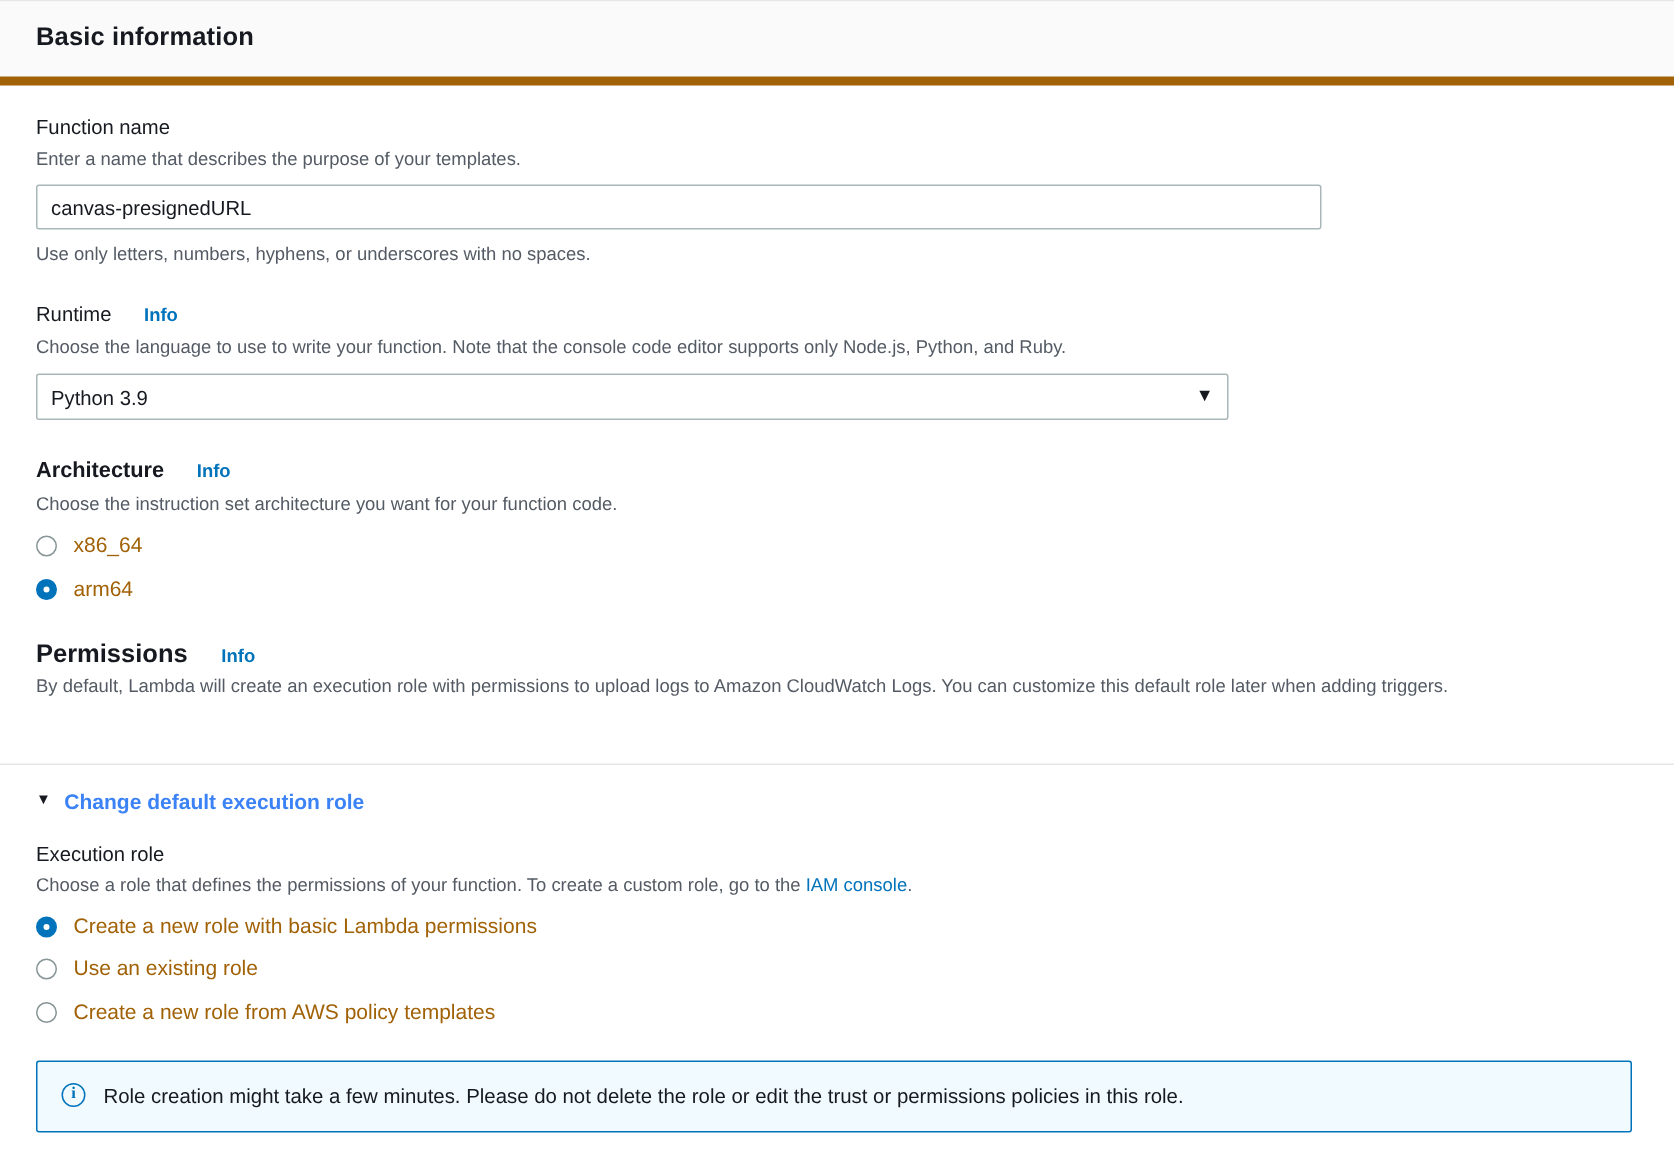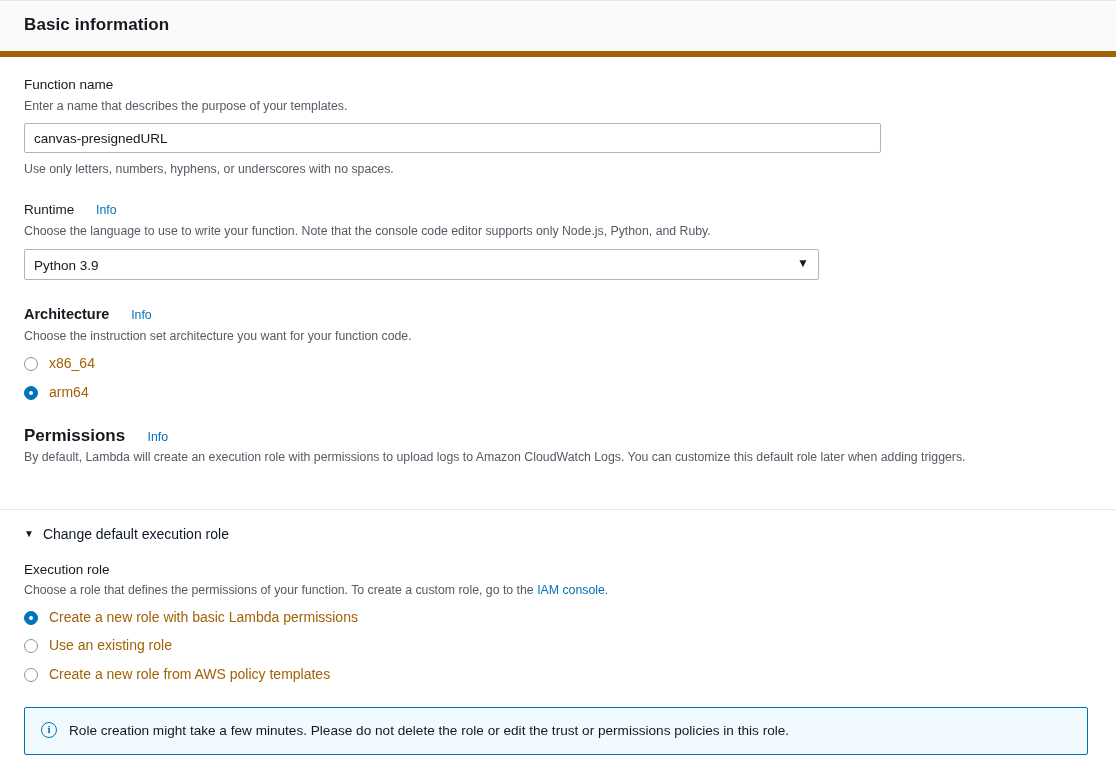--- a/index.html
+++ b/index.html
@@ -93,21 +93,21 @@
     position: absolute;
     right: 10px;
     top: 7px;
     font-size: 12px;
     color: #16191f;
     pointer-events: none;
   }
   .info-link {
     color: #0073bb;
     font-size: 12.3px;
-    font-weight: normal;
+    font-weight: bold;
     text-decoration: none;
     margin-left: 7px;
     cursor: pointer;
     padding-left: 11px;
   }
   .inline-link {
     color: #0073bb;
     text-decoration: none;
     cursor: pointer;
   }
@@ -160,22 +160,22 @@
     padding: 16px 24px 0 24px;
   }
   .expander-caret {
     font-size: 10px;
     color: #16191f;
     margin-right: 9px;
     line-height: 1;
   }
   .expander-label {
     font-size: 14px;
-    font-weight: normal;
-    color: #0f172a;
+    font-weight: bold;
+    color: #3b82f6;
   }
   .alert {
     margin: 22px 0 0 0;
     width: 1064px;
     background: #f1faff;
     border: 1px solid #0073bb;
     border-radius: 2px;
     padding: 14px 16px;
     display: flex;
     align-items: flex-start;

